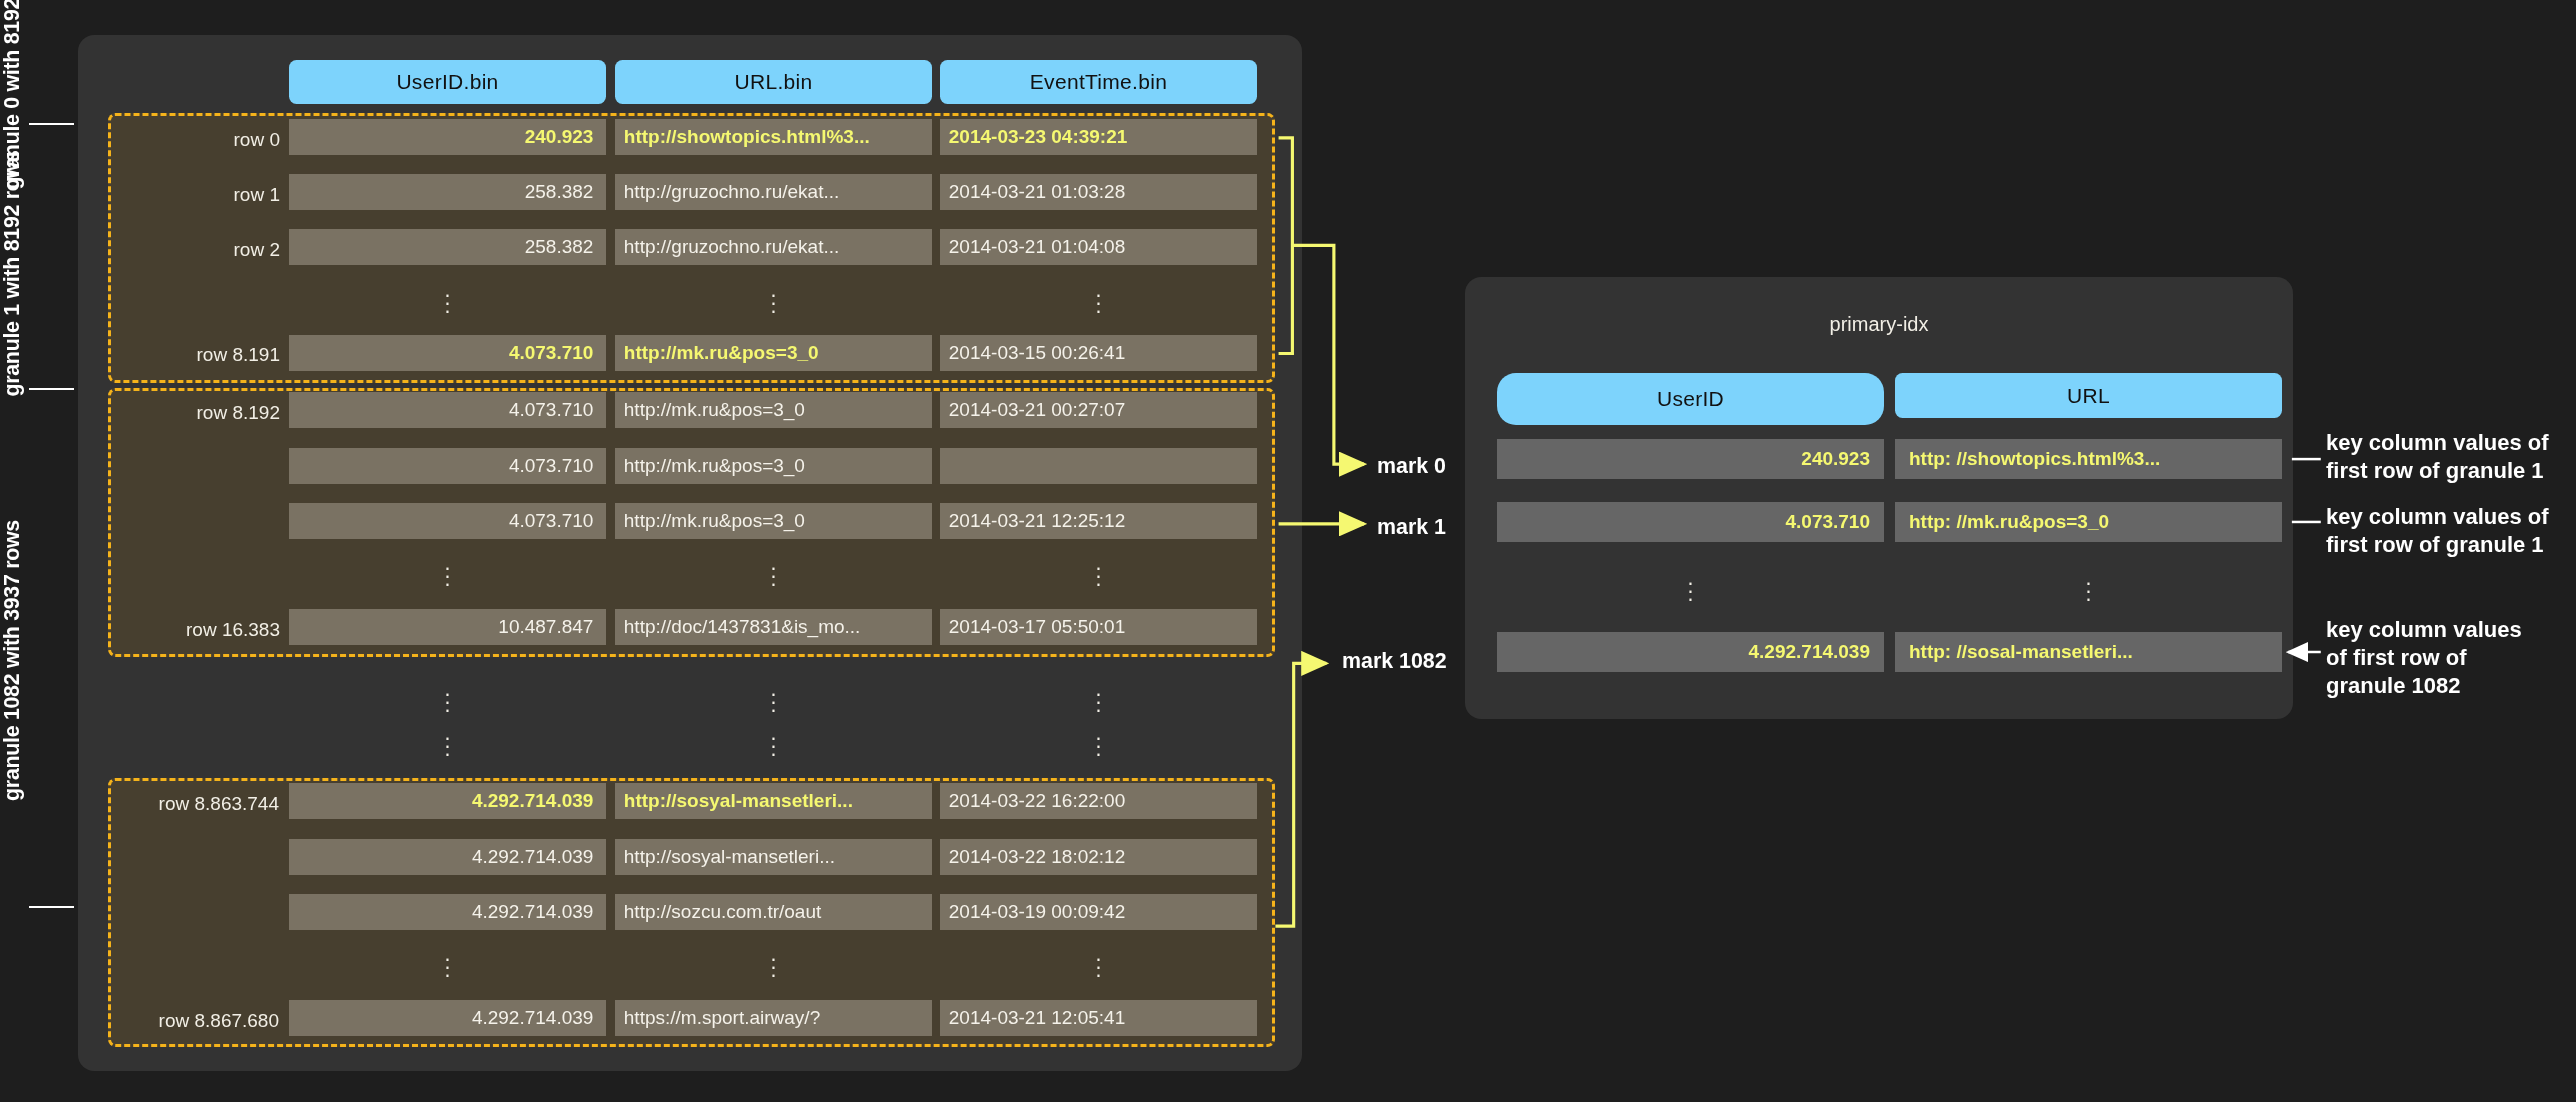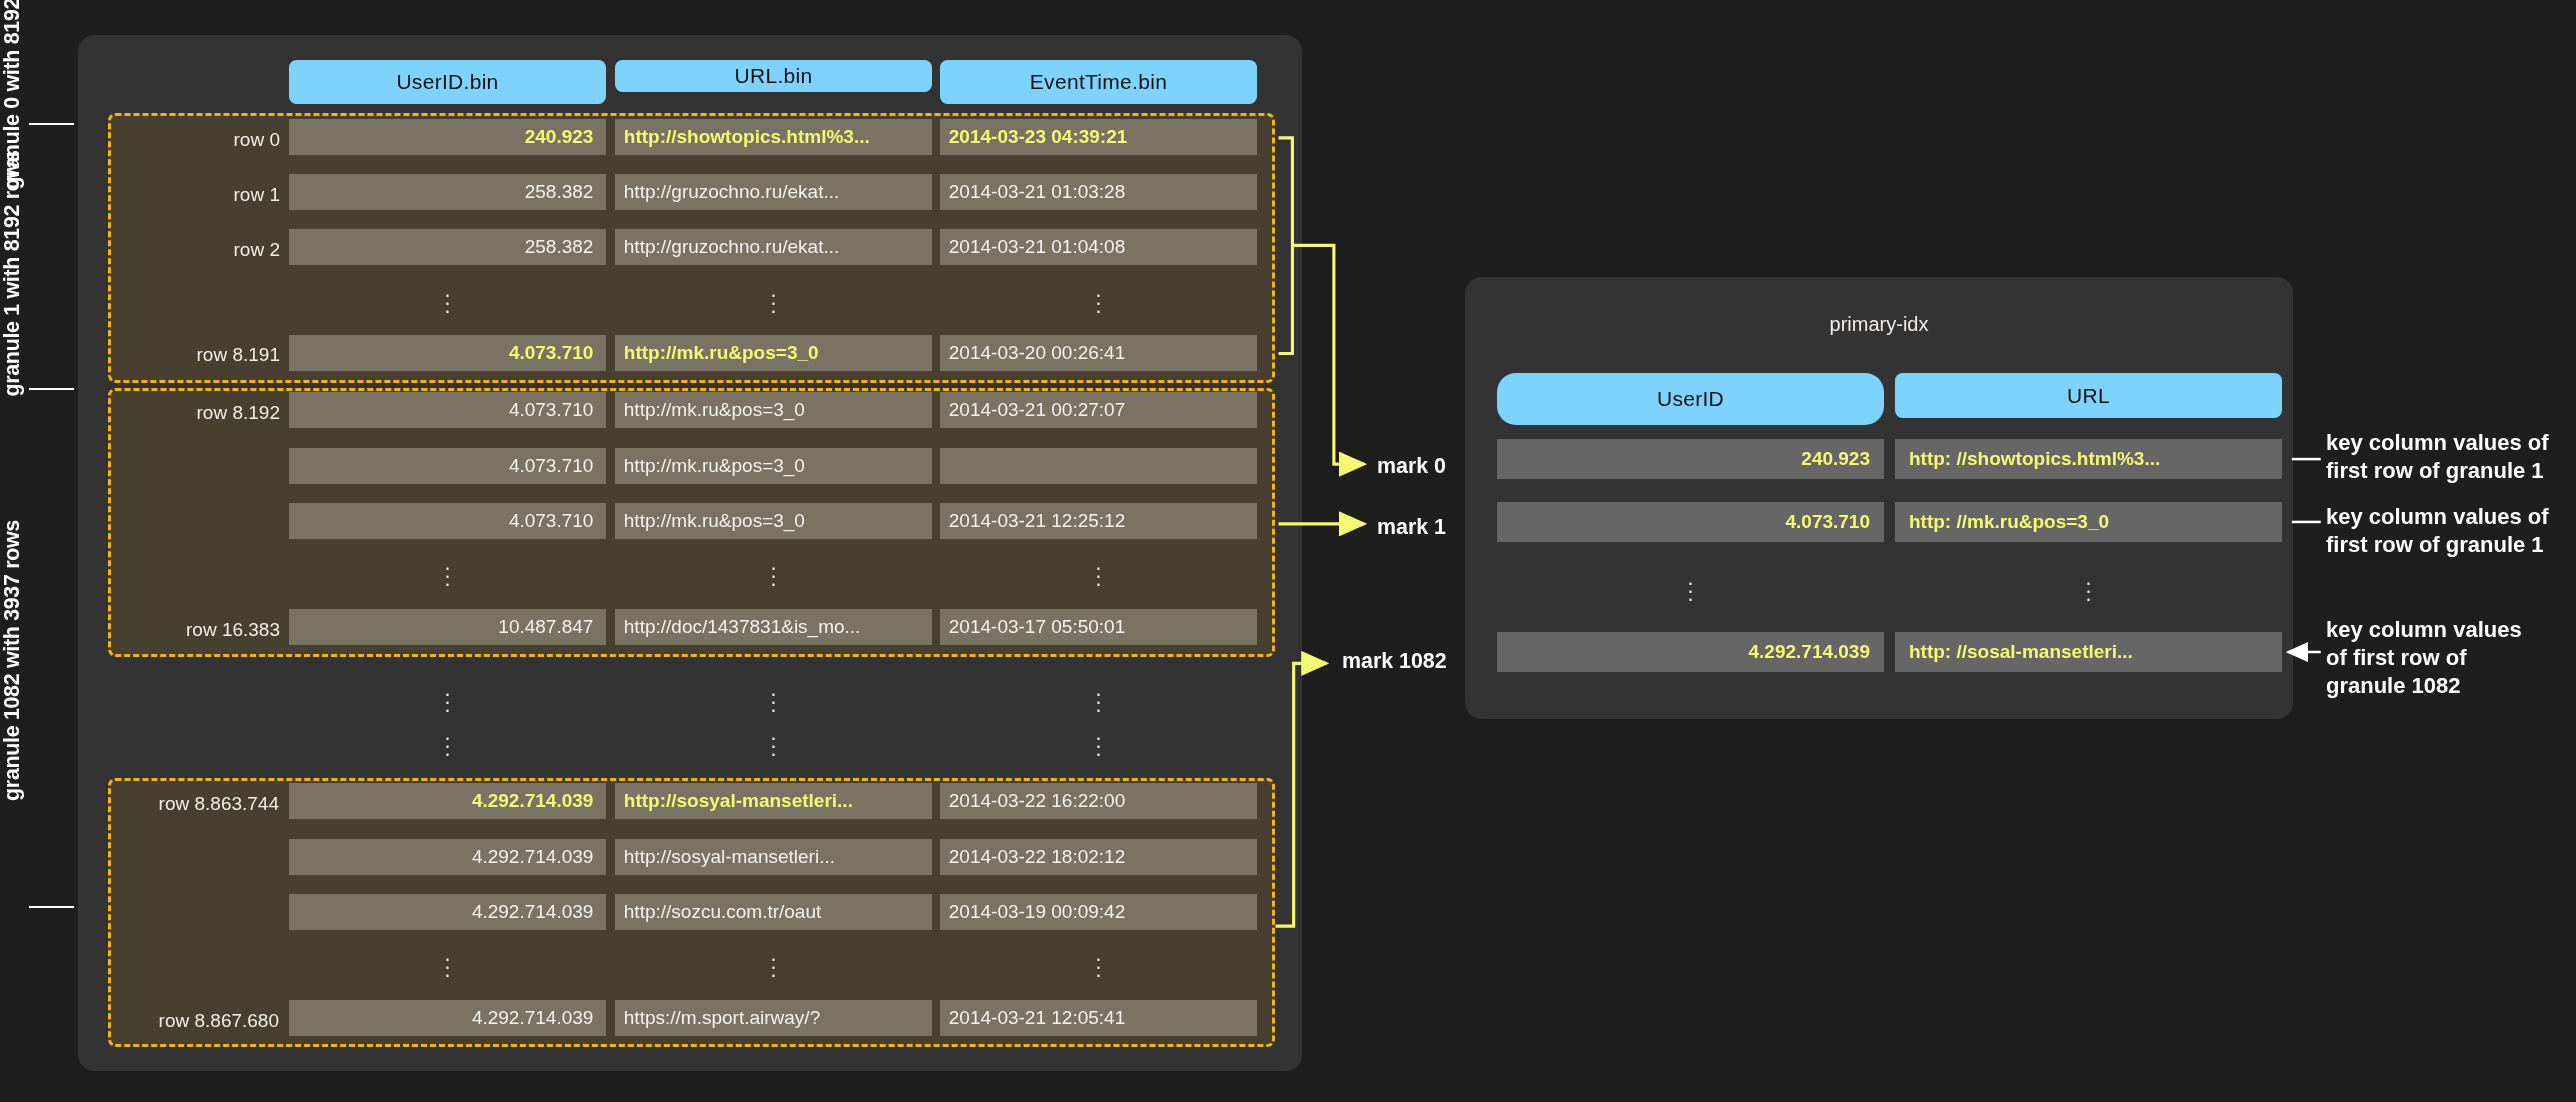--- a/index.html
+++ b/index.html
@@ -100,21 +100,21 @@
   <div class="vlabel" style="top:1069px;">granule 1082 with 3937 rows</div>
 
   <div class="vlabel-tick" style="left:29px;top:123px;width:45px;"></div>
   <div class="vlabel-tick" style="left:29px;top:388px;width:45px;"></div>
   <div class="vlabel-tick" style="left:29px;top:906px;width:45px;"></div>
 </div>
 
 <div class="panel" id="main-panel"></div>
 
 <div class="colhead" style="left:289px;top:60px;width:317px;height:44px;">UserID.bin</div>
-<div class="colhead" style="left:615px;top:60px;width:317px;height:32px;">URL.bin</div>
+<div class="colhead" style="left:615px;top:60px;width:317px;height:44px;">URL.bin</div>
 <div class="colhead" style="left:940px;top:60px;width:317px;height:44px;">EventTime.bin</div>
 
 <div class="granule" style="left:108px;top:113px;width:1167px;height:270px;"></div>
 
 <div class="rowlabel" style="left:126px;top:129px;width:154px;">row 0</div>
 <div class="cell num hl" style="left:289px;top:119px;width:317px;height:36px;">240.923</div>
 <div class="cell txt hl" style="left:615px;top:119px;width:317px;height:36px;">http://showtopics.html%3...</div>
 <div class="cell txt hl" style="left:940px;top:119px;width:317px;height:36px;">2014-03-23 04:39:21</div>
 
 <div class="rowlabel" style="left:126px;top:184px;width:154px;">row 1</div>
@@ -139,21 +139,21 @@
   </div>
 <div class="vdots" style="left:940px;top:286px;width:317px;">
     <span>.</span>
     <span>.</span>
     <span>.</span>
   </div>
 
 <div class="rowlabel" style="left:126px;top:344px;width:154px;">row 8.191</div>
 <div class="cell num hl" style="left:289px;top:335px;width:317px;height:36px;">4.073.710</div>
 <div class="cell txt hl" style="left:615px;top:335px;width:317px;height:36px;">http://mk.ru&amp;pos=3_0</div>
-<div class="cell txt" style="left:940px;top:335px;width:317px;height:36px;">2014-03-20 00:26:41</div>
+<div class="cell txt" style="left:940px;top:335px;width:317px;height:36px;">2014-03-15 00:26:41</div>
 
 <div class="granule" style="left:108px;top:388px;width:1167px;height:269px;"></div>
 
 <div class="rowlabel" style="left:113px;top:402px;width:167px;">row 8.192</div>
 <div class="cell num" style="left:289px;top:392px;width:317px;height:36px;">4.073.710</div>
 <div class="cell txt" style="left:615px;top:392px;width:317px;height:36px;">http://mk.ru&amp;pos=3_0</div>
 <div class="cell txt" style="left:940px;top:392px;width:317px;height:36px;">2014-03-21 00:27:07</div>
 
 <div class="cell num" style="left:289px;top:448px;width:317px;height:36px;">4.073.710</div>
 <div class="cell txt" style="left:615px;top:448px;width:317px;height:36px;">http://mk.ru&amp;pos=3_0</div>

